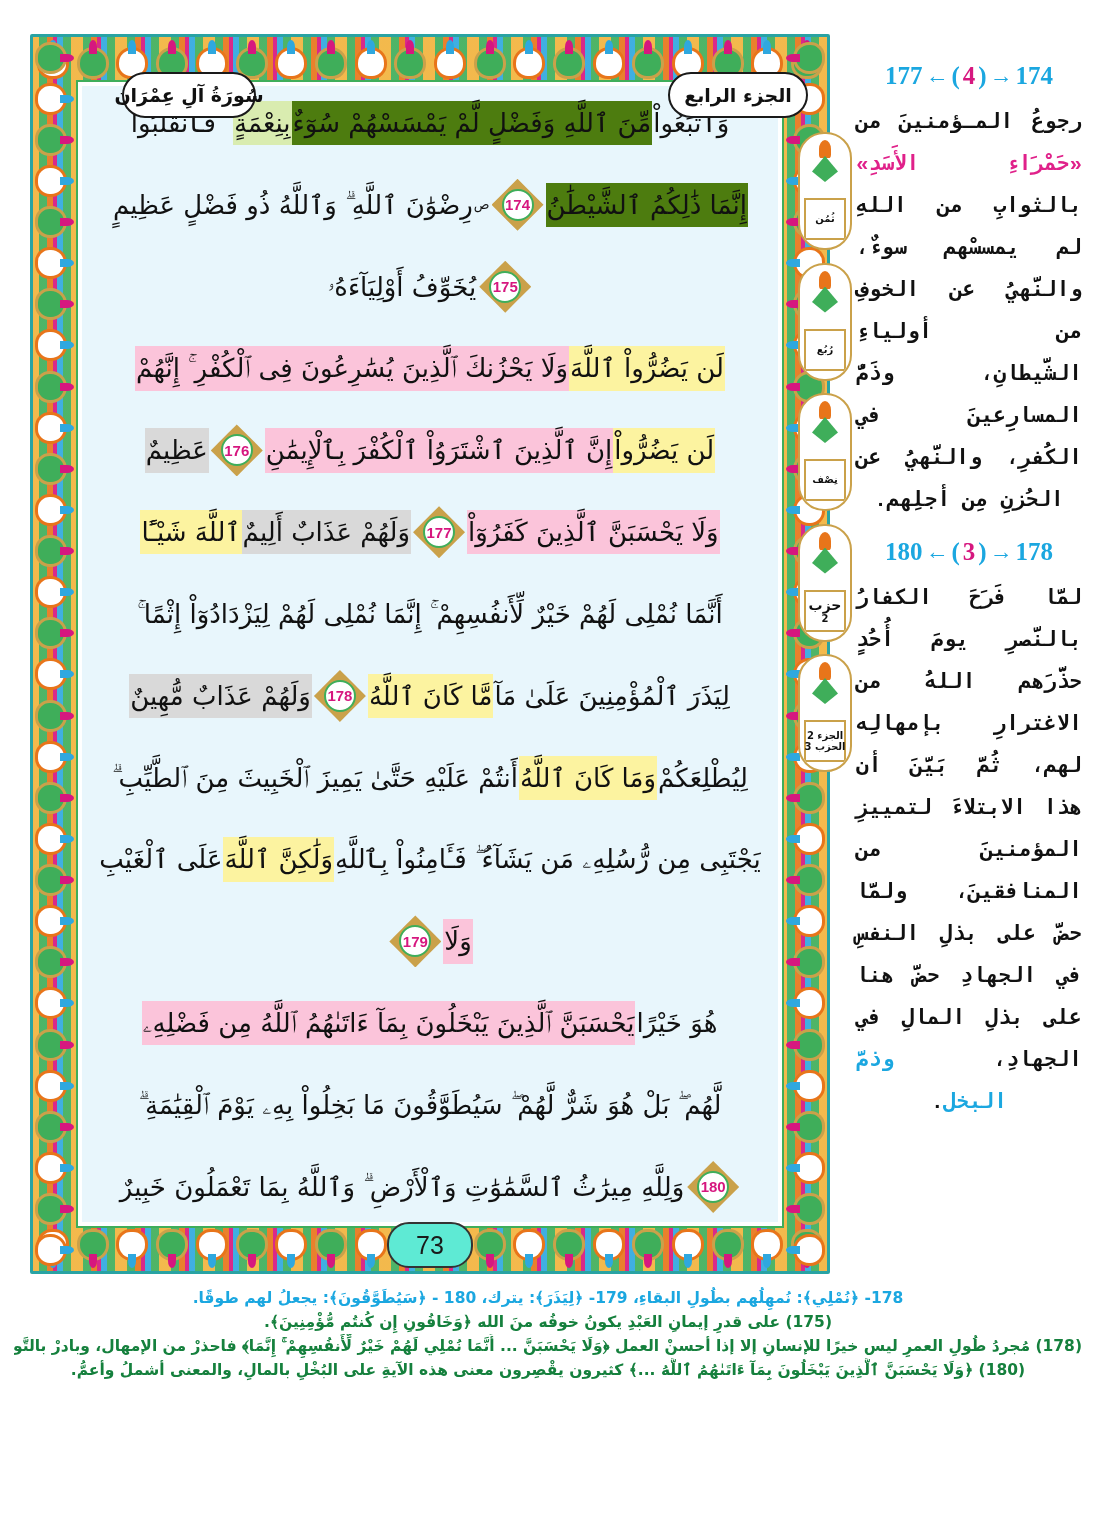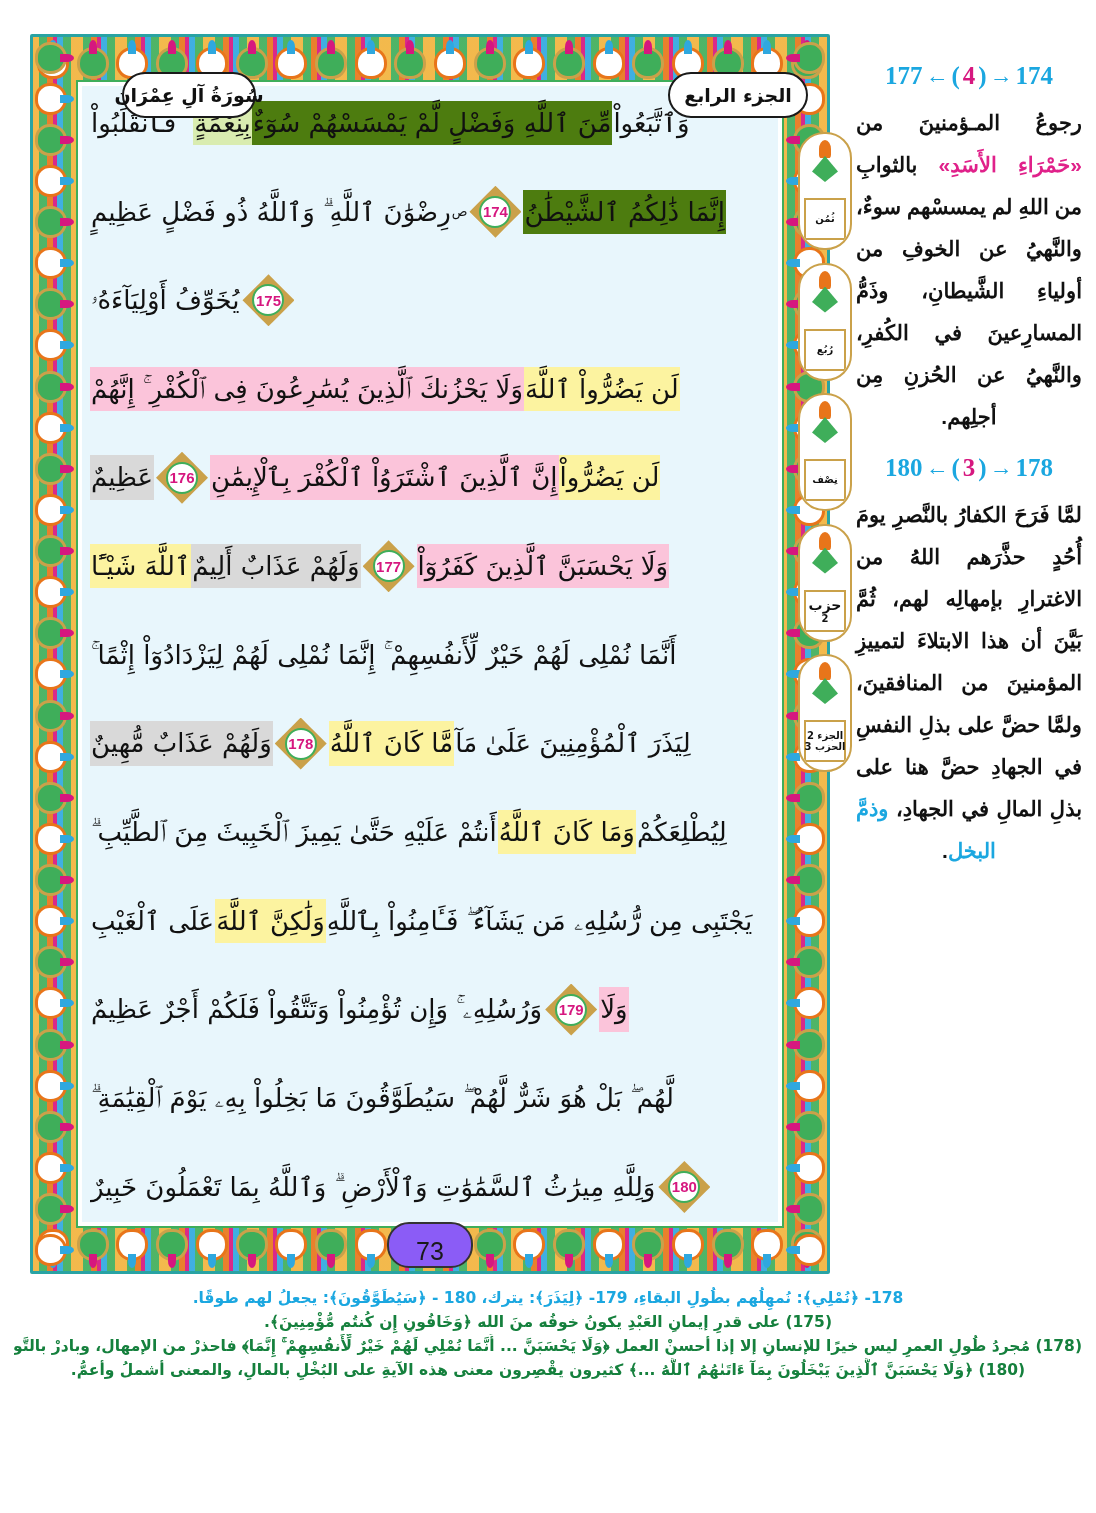--- a/index.html
+++ b/index.html
@@ -150,24 +150,24 @@
   .cartouche.surah { left: 92px; width: 134px; }
   .cartouche.juz   { left: 638px; width: 140px; }
 
   
   .page-number {
     position: absolute;
     left: 50%;
     transform: translateX(-50%);
     bottom: 6px;
     width: 86px; height: 46px;
-    background: #8b5cf6;
+    background: #5eead4;
     border: 2px solid #333;
     border-radius: 22px;
-    display: flex; align-items: flex-end; justify-content: center;
+    display: flex; align-items: center; justify-content: center;
     z-index: 6;
   }
   .page-number span {
     font-size: 25px;
     font-weight: 400;
     color: #1a1a1a;
     font-family: "Liberation Sans", sans-serif;
   }
 
   
@@ -177,21 +177,21 @@
     padding: 6px 8px 4px 8px;
     display: flex;
     flex-direction: column;
     justify-content: space-between;
   }
 
   .qline {
     display: flex;
     flex-direction: row-reverse;
     align-items: center;
-    justify-content: flex-start;
+    justify-content: center;
     flex-wrap: nowrap;
     height: 62px;
     white-space: nowrap;
     overflow: hidden;
   }
 
   .seg {
     font-family: "DejaVu Sans", "Liberation Serif", serif;
     font-size: 26px;
     line-height: 1.55;
@@ -343,21 +343,21 @@
     font-family: "Liberation Serif", serif;
     font-weight: 700;
     font-size: 25px;
   }
   .sb-range .n  { color: #1ba7e0; }
   .sb-range .g  { color: #d6177f; }
   .sb-range .p  { color: #1ba7e0; }
   .sb-range .ar { color: #1ba7e0; font-size: 23px; }
 
   .sb-body {
-    font-family: Liberation Sans, sans-serif;
+    font-family: Liberation Mono, monospace;
     font-size: 21px;
     line-height: 2.0;
     color: #111111;
     text-align: justify;
     text-align-last: center;
     font-weight: 600;
   }
   .sb-body .accent-pink { color: #e0218a; }
   .sb-body .accent-blue { color: #1ba7e0; }
 
@@ -585,27 +585,30 @@
             <span class="seg hl-none">أَنتُمْ عَلَيْهِ حَتَّىٰ يَمِيزَ ٱلْخَبِيثَ مِنَ ٱلطَّيِّبِ ۗ</span>
             <span class="seg hl-yellow">وَمَا كَانَ ٱللَّهُ</span>
             <span class="seg hl-none">لِيُطْلِعَكُمْ</span>
           </div>
           <div class="qline">
             <span class="seg hl-none">عَلَى ٱلْغَيْبِ</span>
             <span class="seg hl-yellow">وَلَٰكِنَّ ٱللَّهَ</span>
             <span class="seg hl-none">يَجْتَبِى مِن رُّسُلِهِۦ مَن يَشَآءُ ۖ فَـَٔامِنُواْ بِٱللَّهِ</span>
           </div>
           <div class="qline">
-            <span class="seg hl-none">وَرُسُلِهِۦ ۚ وَإِن تُؤْمِنُواْ وَتَتَّقُواْ فَلَكُمْ أَجْرٌ عَظِيمٌ</span>
             <span class="ayah-mark">
               <span class="rosette"></span>
               <span class="ring"></span>
               <span class="num">179</span>
             </span>
             <span class="seg hl-pink">وَلَا</span>
+          </div>
+          <div class="qline">
+            <span class="seg hl-pink">يَحْسَبَنَّ ٱلَّذِينَ يَبْخَلُونَ بِمَآ ءَاتَىٰهُمُ ٱللَّهُ مِن فَضْلِهِۦ</span>
+            <span class="seg hl-none">هُوَ خَيْرًا</span>
           </div>
           <div class="qline">
             <span class="seg hl-none">لَّهُم ۖ بَلْ هُوَ شَرٌّ لَّهُمْ ۖ سَيُطَوَّقُونَ مَا بَخِلُواْ بِهِۦ يَوْمَ ٱلْقِيَٰمَةِ ۗ</span>
           </div>
           <div class="qline">
             <span class="seg hl-none">وَلِلَّهِ مِيرَٰثُ ٱلسَّمَٰوَٰتِ وَٱلْأَرْضِ ۗ وَٱللَّهُ بِمَا تَعْمَلُونَ خَبِيرٌ</span>
             <span class="ayah-mark">
               <span class="rosette"></span>
               <span class="ring"></span>
               <span class="num">180</span>

